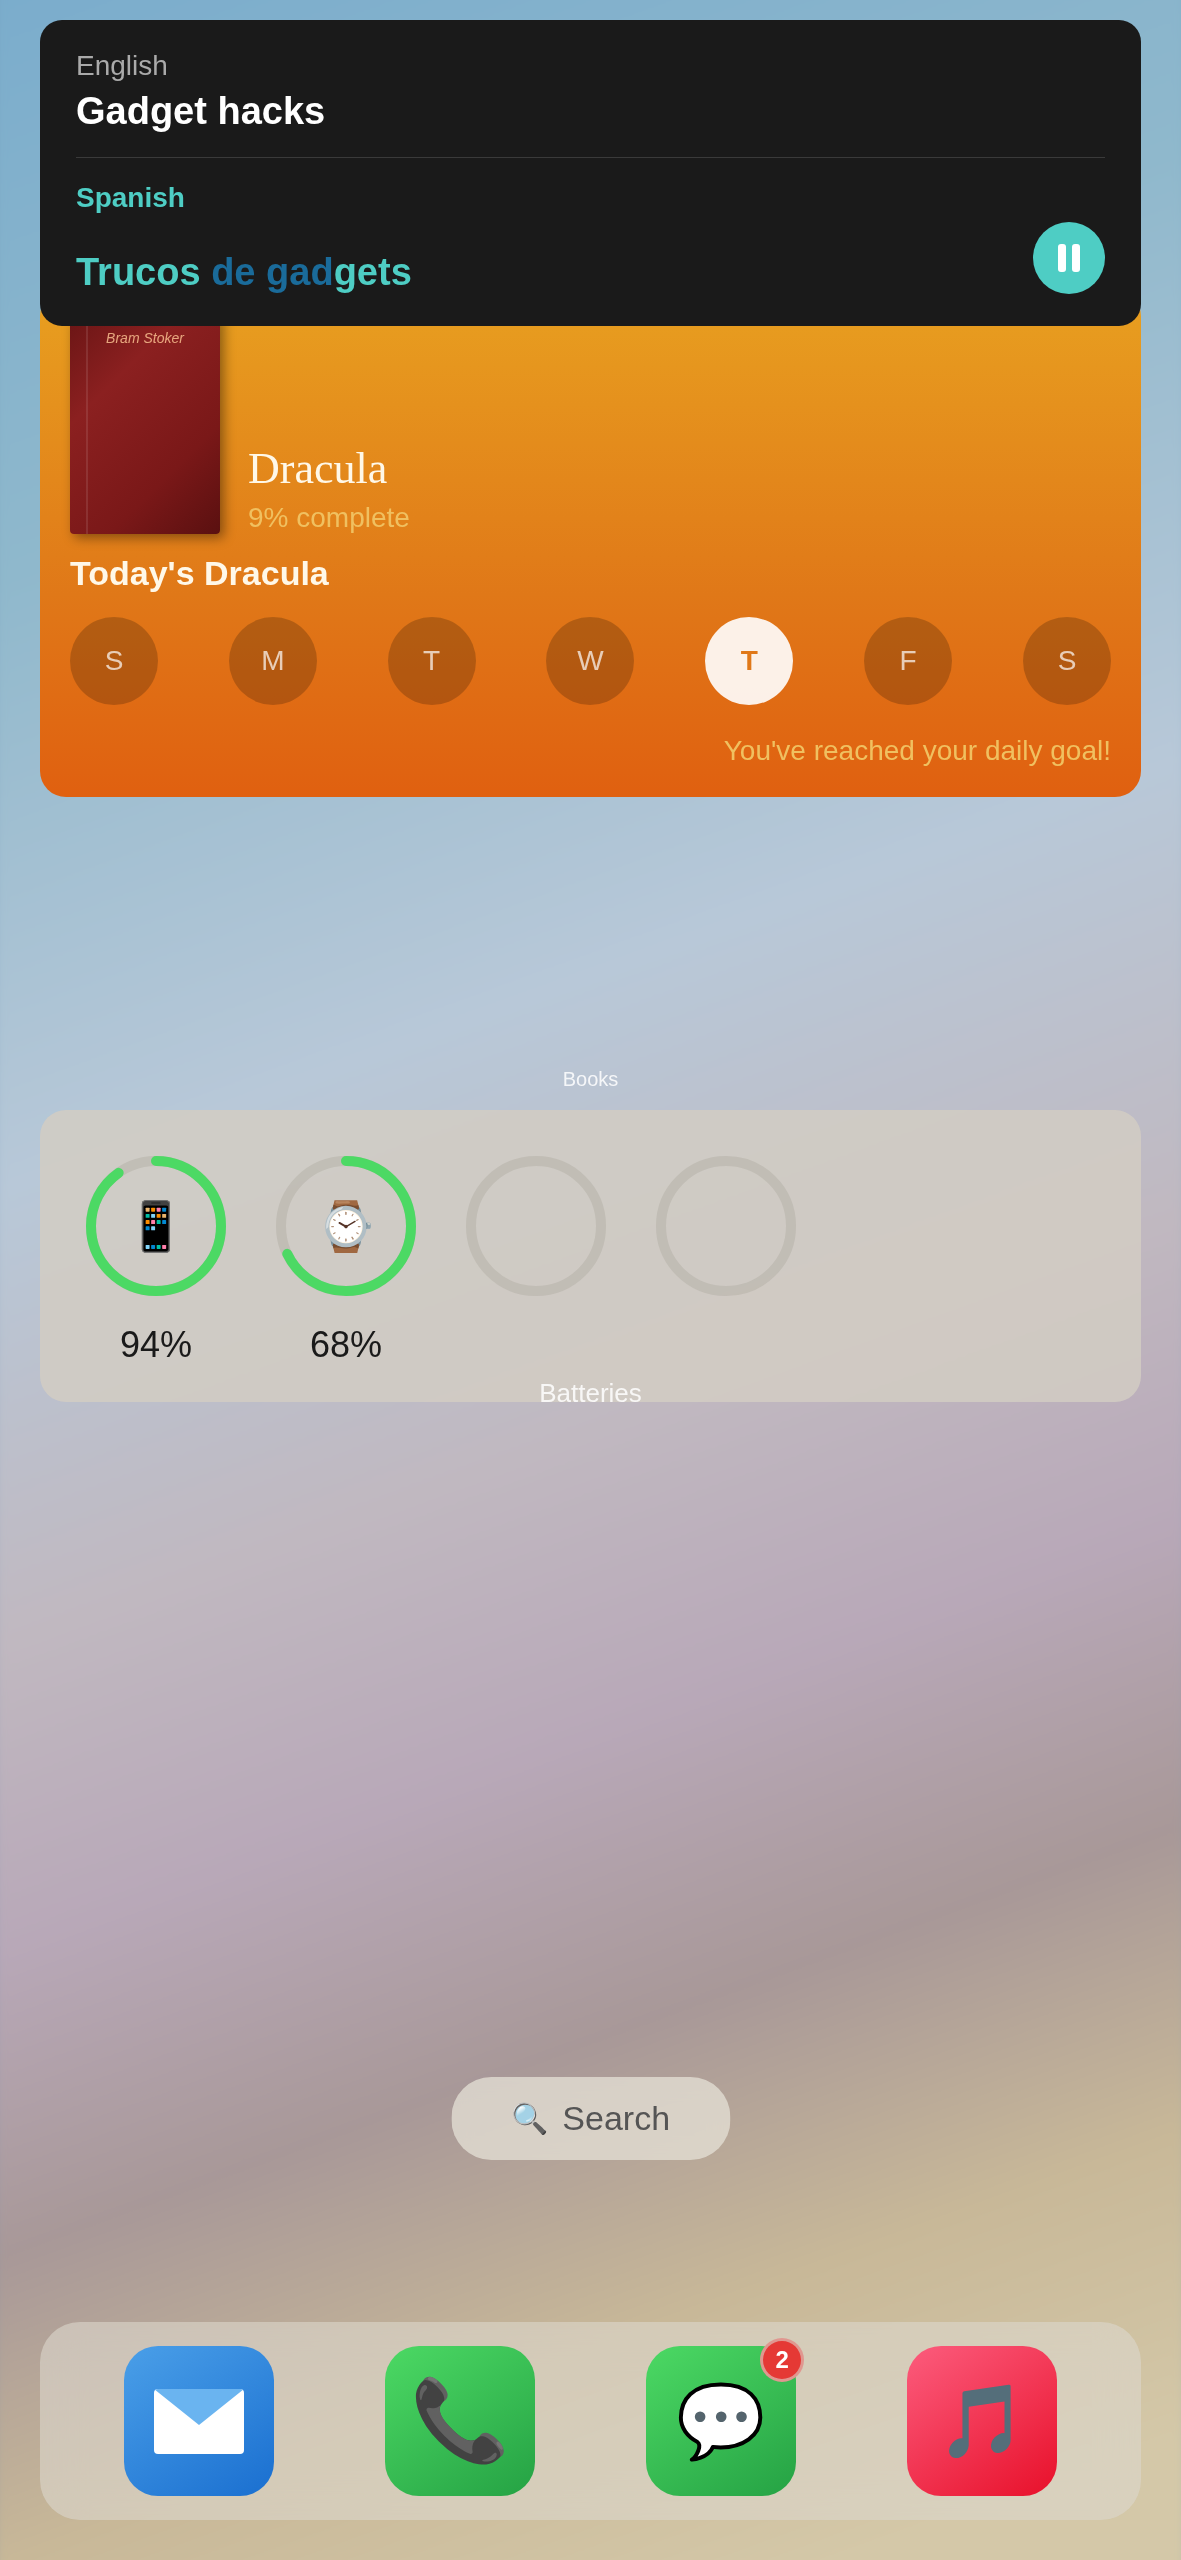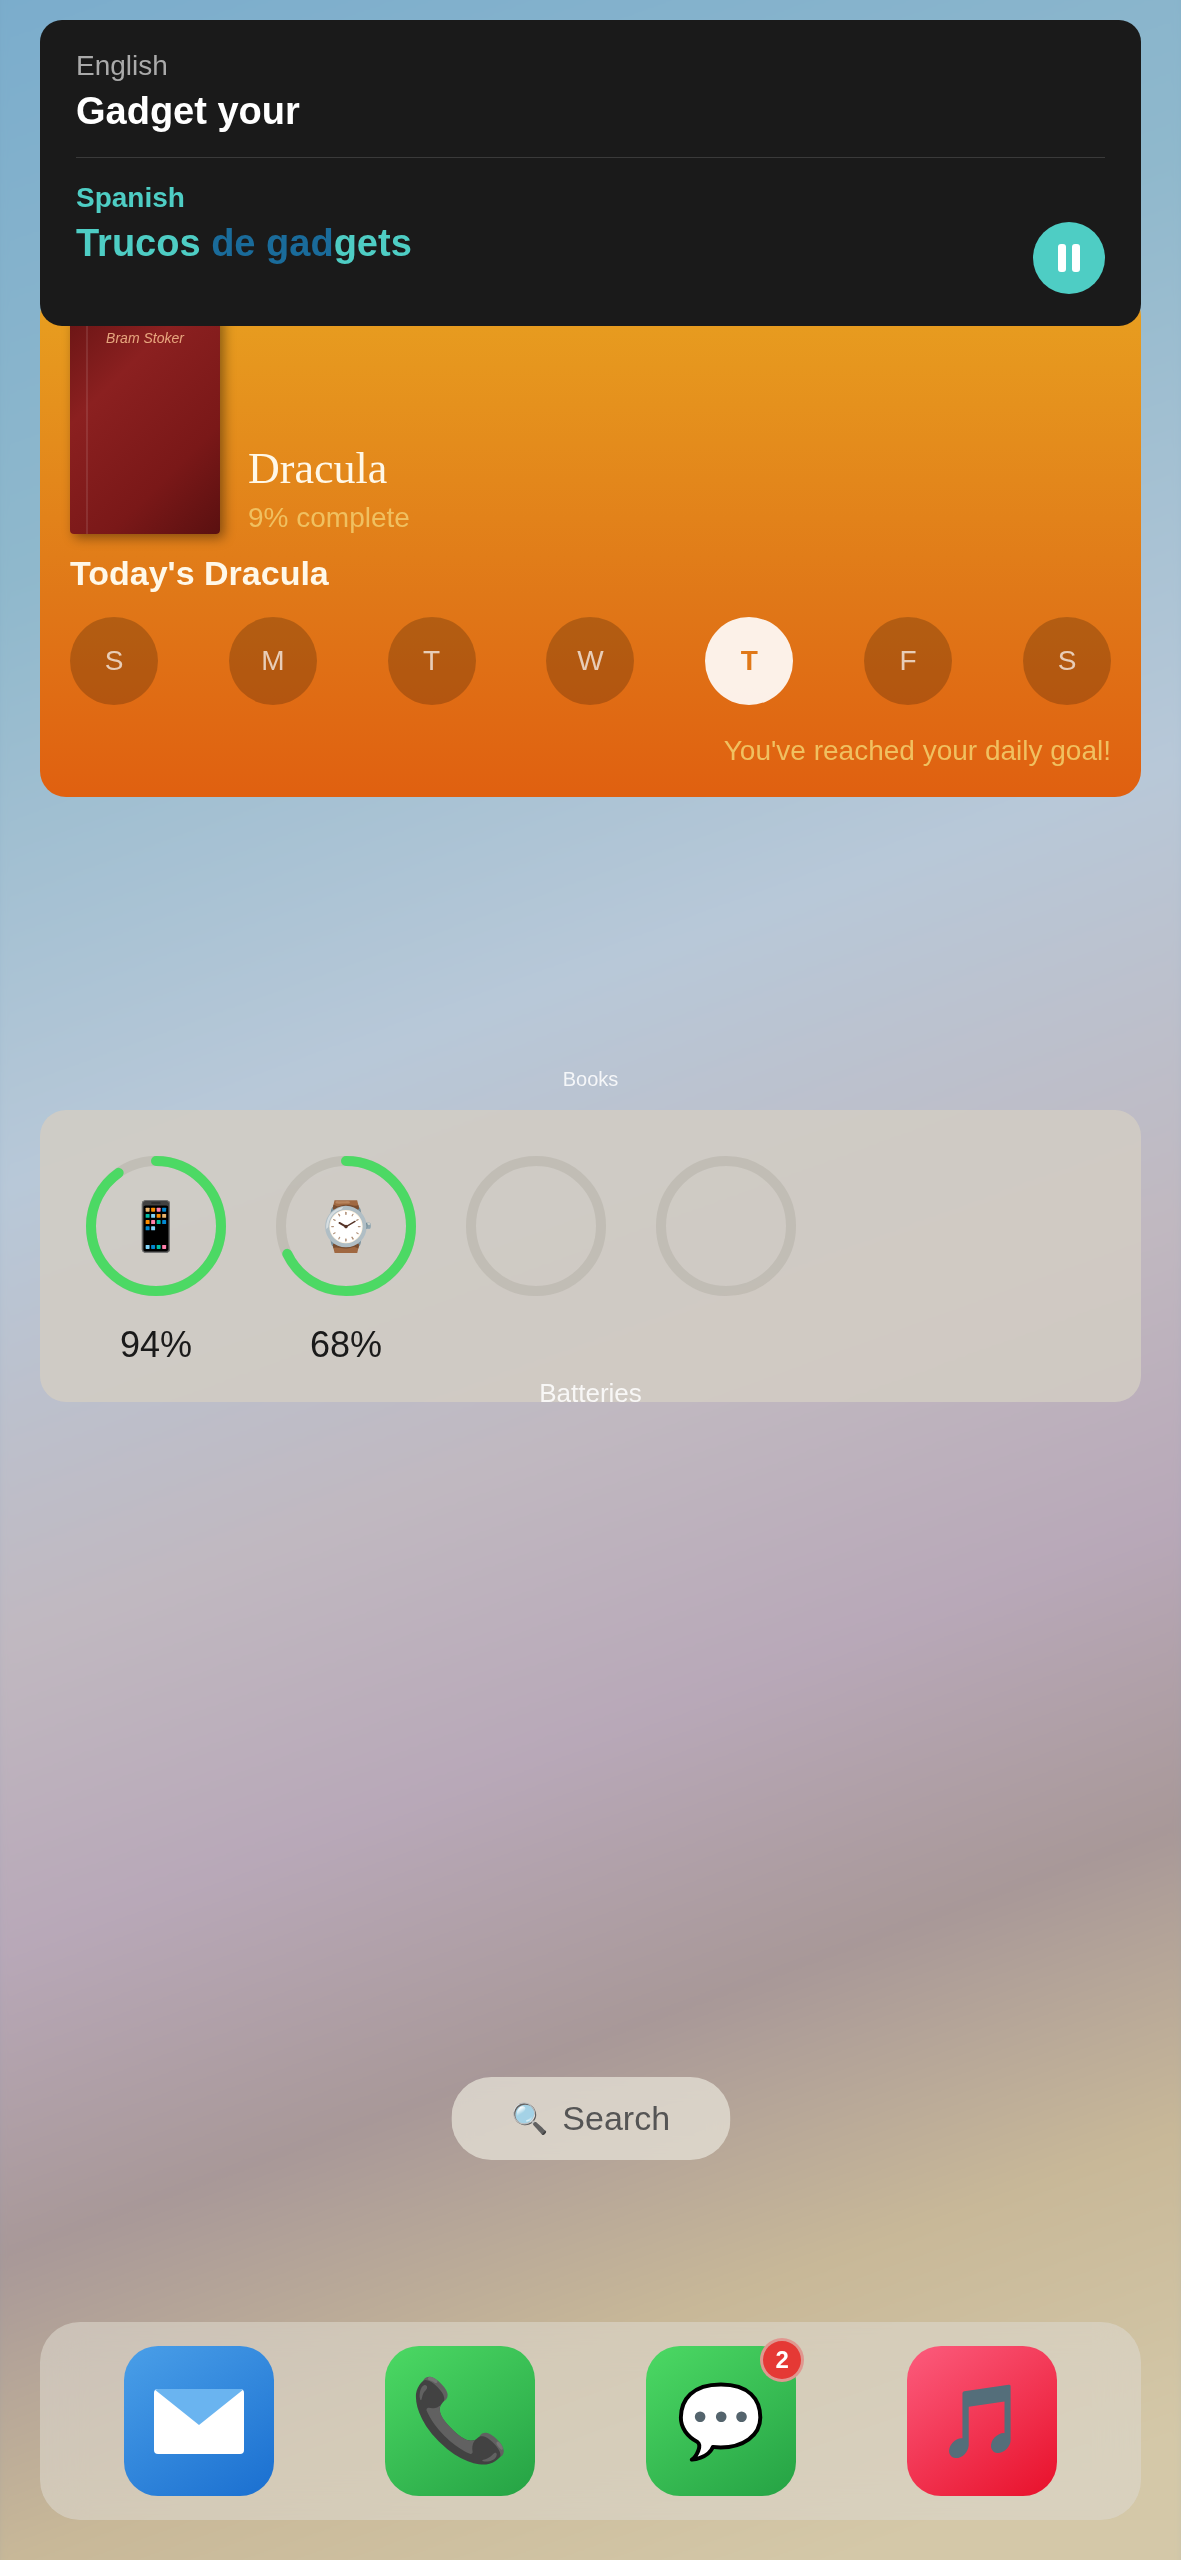--- a/index.html
+++ b/index.html
@@ -55,21 +55,21 @@
 
     .translation-target-lang {
       font-size: 28px;
       color: #4ecdc4;
       font-weight: 700;
       margin-bottom: 8px;
     }
 
     .translation-target-row {
       display: flex;
-      align-items: flex-start;
+      align-items: flex-end;
       justify-content: space-between;
     }
 
     .translation-target-text {
       font-size: 38px;
       font-weight: 600;
     }
 
     .translation-target-text .normal {
       color: #4ecdc4;
@@ -414,21 +414,21 @@
       color: white;
     }
   </style>
 </head>
 <body>
 
 <div class="bg"></div>
 
 <div class="translation-card">
   <div class="translation-source-lang">English</div>
-  <div class="translation-source-text">Gadget your</div>
+  <div class="translation-source-text">Gadget hacks</div>
   <div class="translation-divider"></div>
   <div class="translation-target-lang">Spanish</div>
   <div class="translation-target-row">
     <div class="translation-target-text">
       <span class="normal">Trucos </span><span class="bold">de gad</span><span class="normal">gets</span>
     </div>
     <div class="pause-button">
       <div class="pause-icon">
         <div class="pause-bar"></div>
         <div class="pause-bar"></div>

